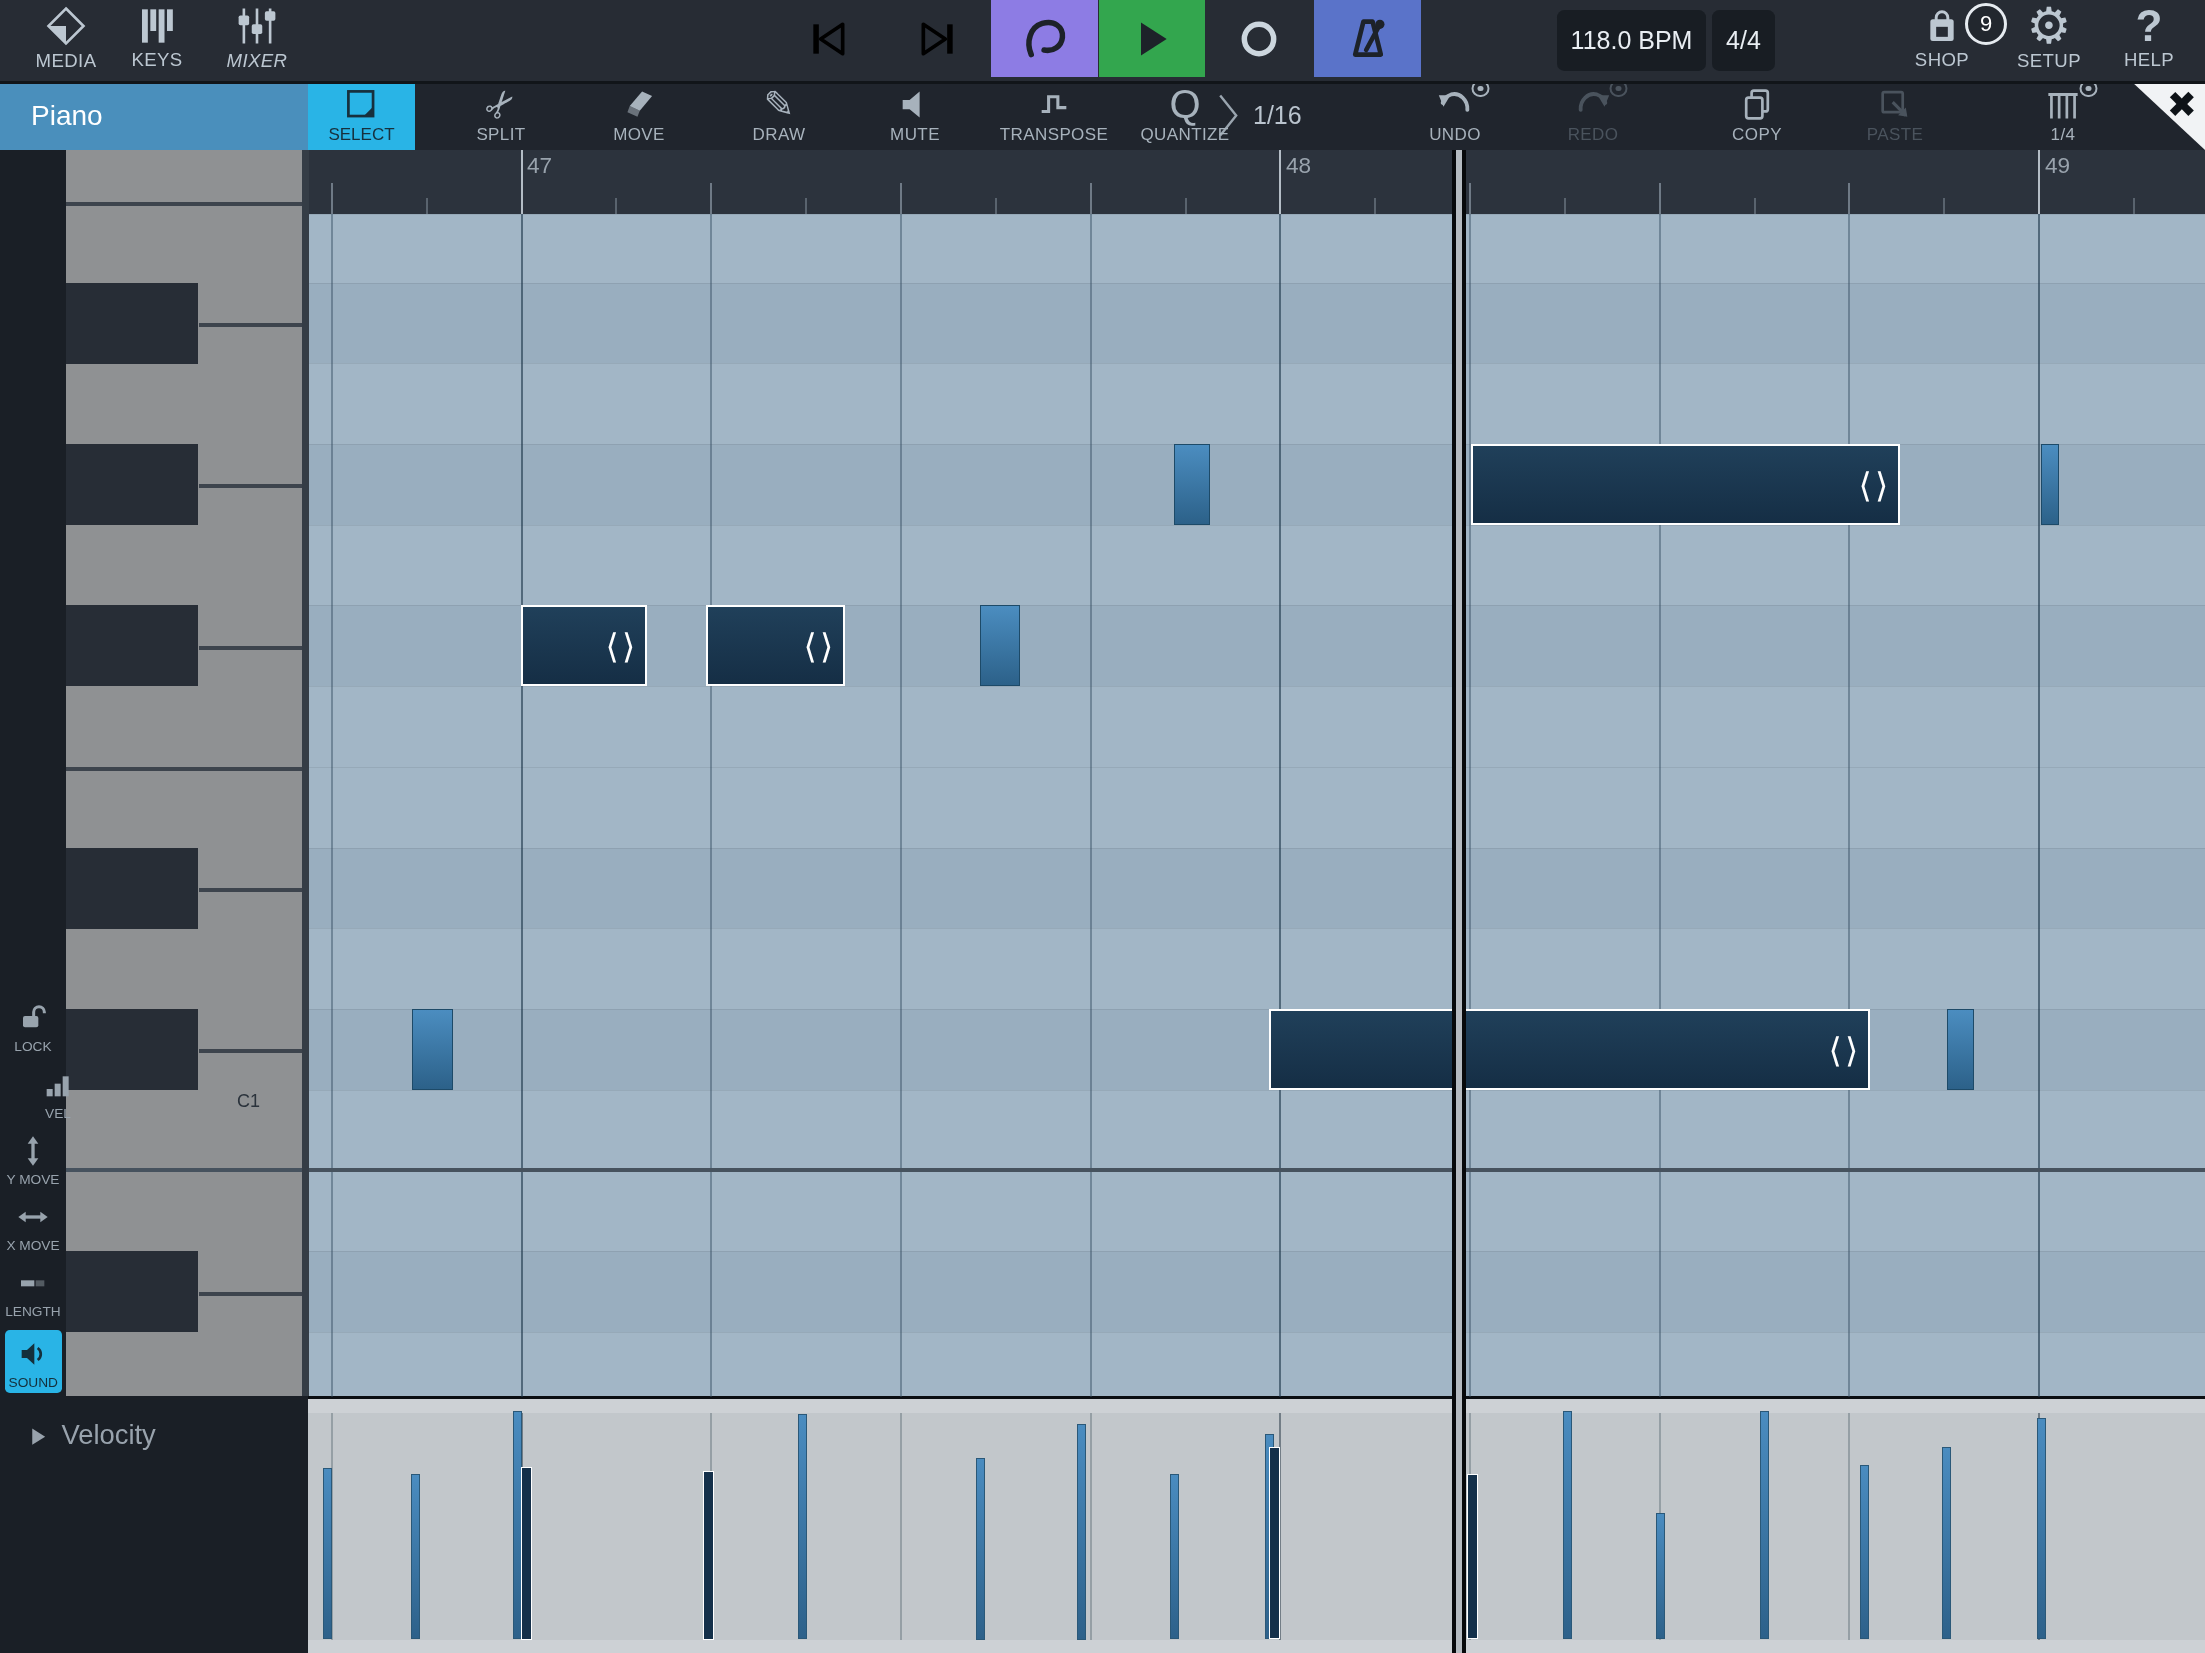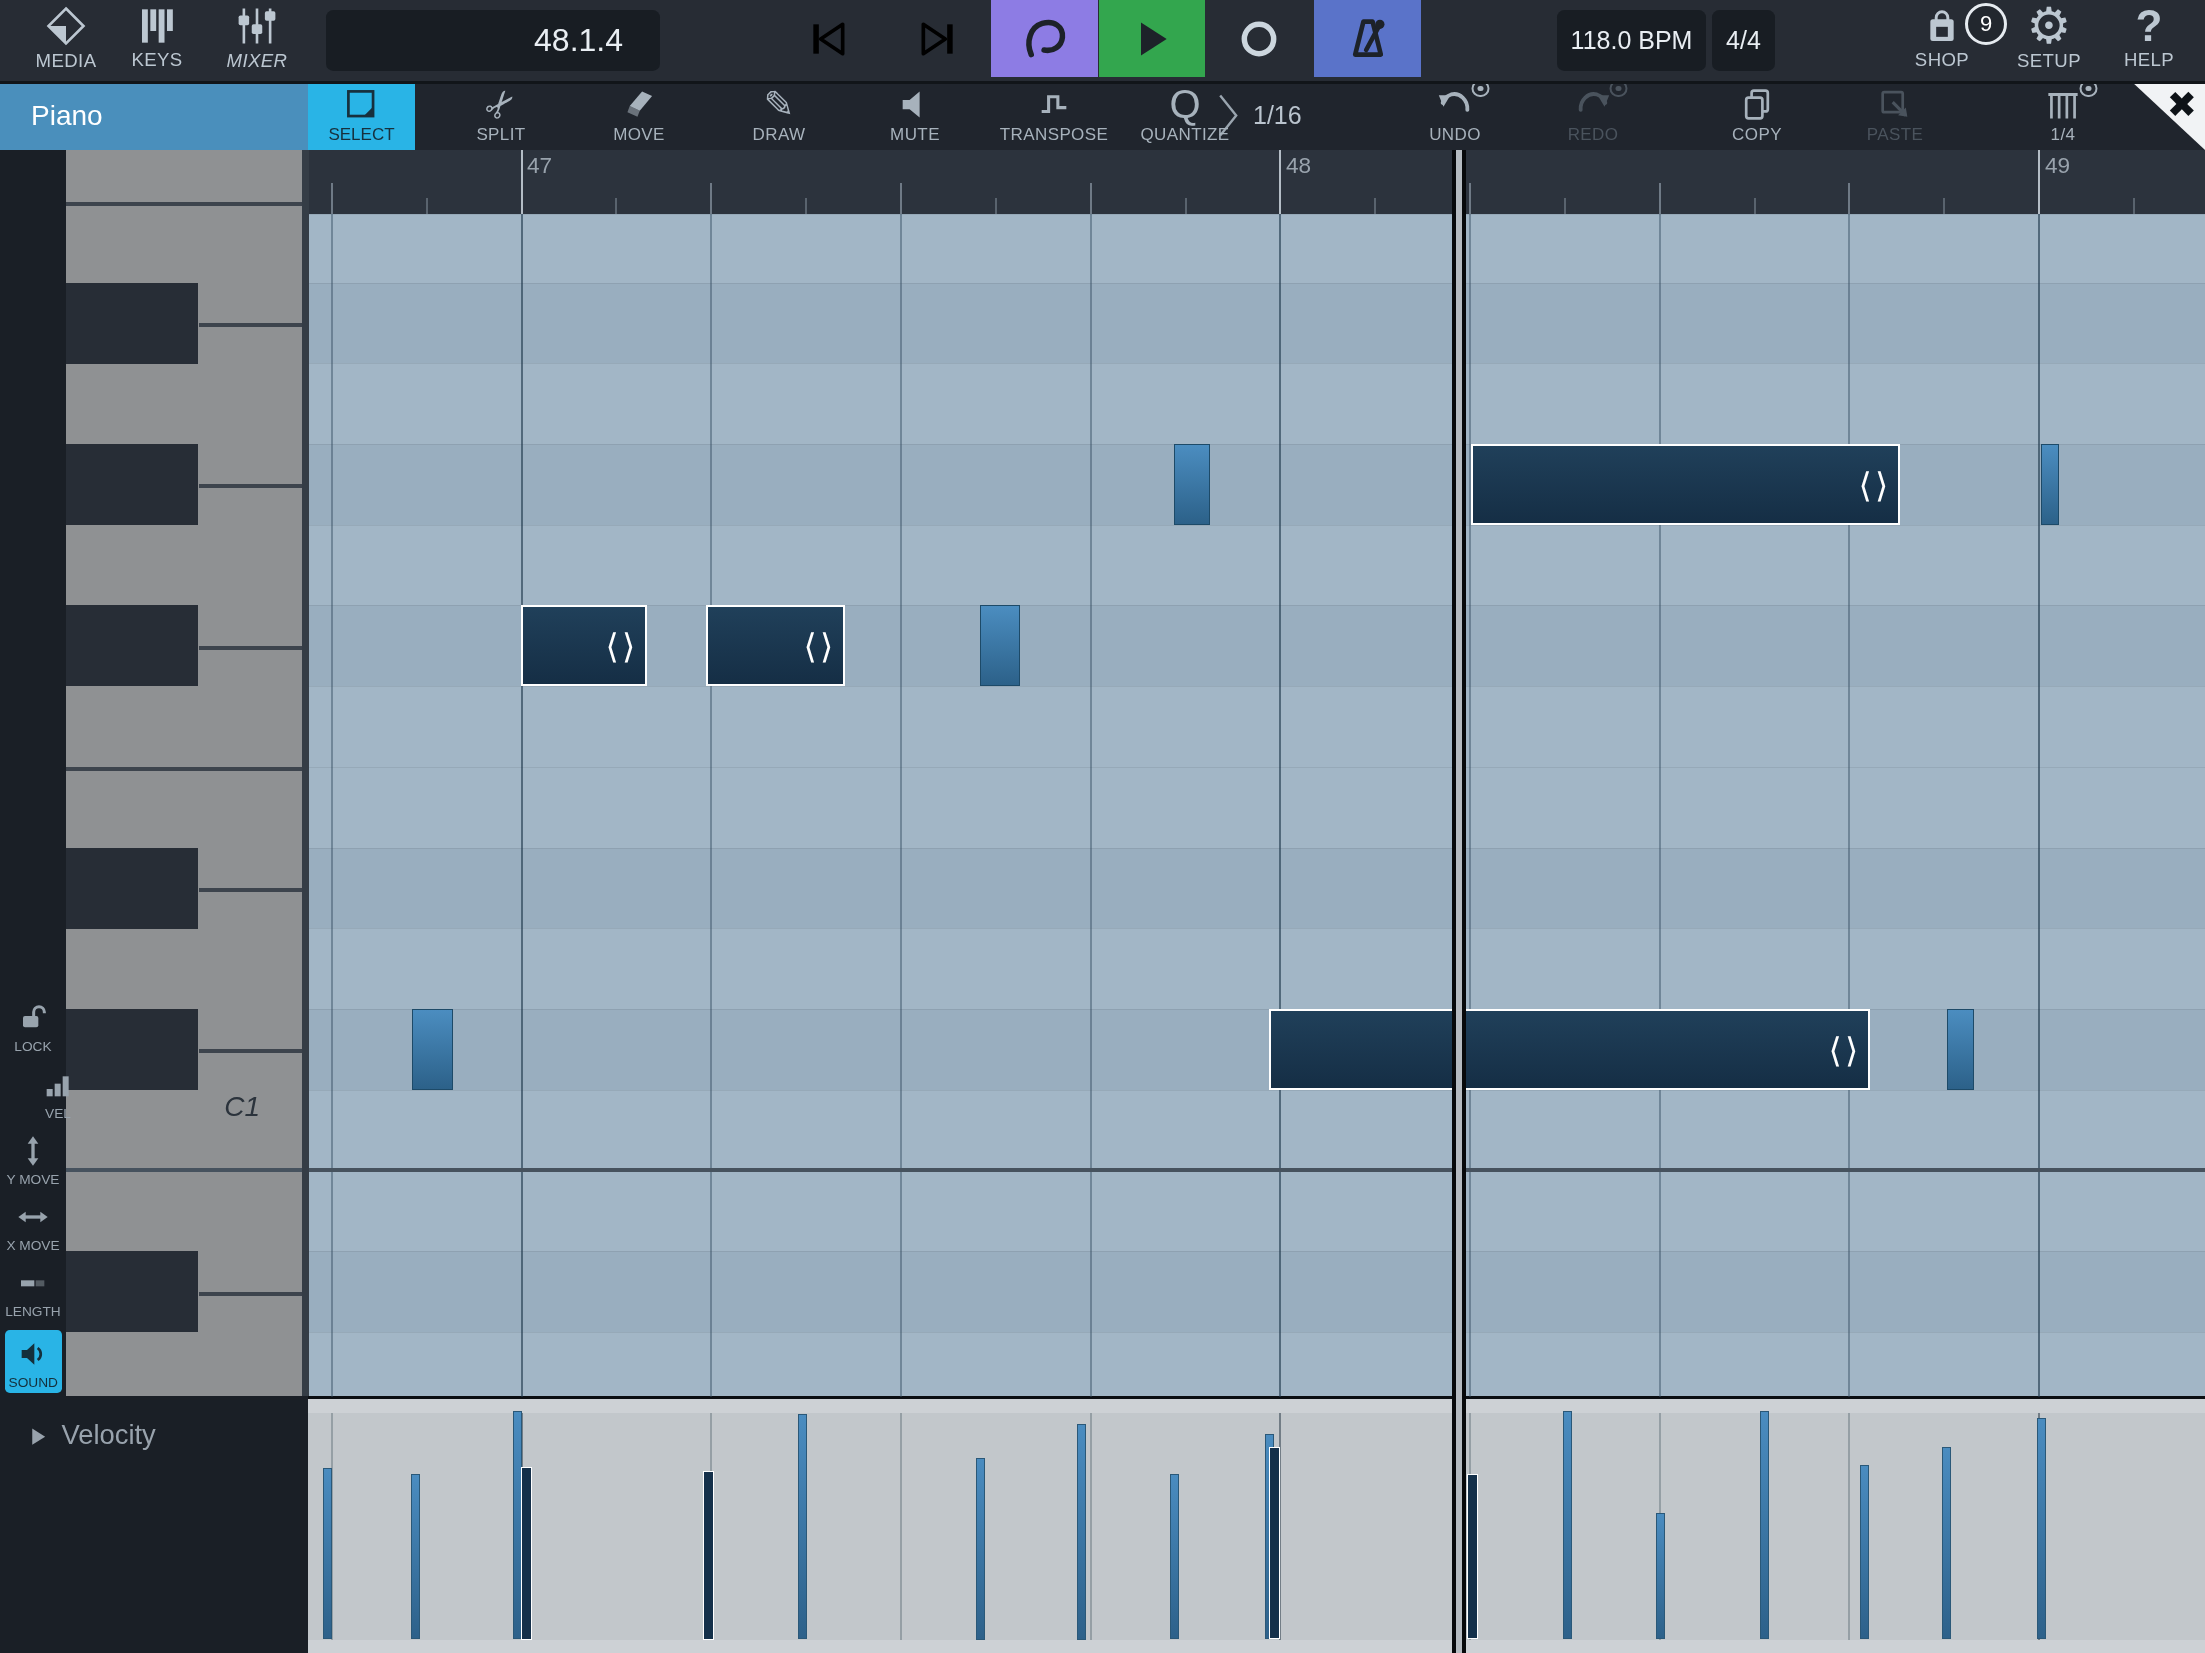--- a/index.html
+++ b/index.html
@@ -35,21 +35,21 @@
   #close-corner{position:absolute;left:2131px;top:0;width:74px;height:69px;background:#f1f3f5;clip-path:polygon(0 0,100% 0,100% 100%);z-index:60;}
   #close-corner span{position:absolute;right:8px;top:3.2px;font-size:36px;color:#0d1217;}
   
   #left-rail{left:0;top:150px;width:66px;height:1246px;background:#1a1f26;z-index:10;}
   .rail-cell{position:absolute;left:0;width:66px;display:flex;flex-direction:column;align-items:center;justify-content:flex-end;gap:4.8px;color:#98a3ad;}
   .rail-cell .lbl{font-size:13.7px;}
   .rail-cell.active{background:var(--accent-cyan);color:#14303c;border-radius:4.8px;left:4.8px;width:57px;}
   .kb-black{position:absolute;left:66px;width:132px;height:81px;background:#272d36;}
   .kb-sep{position:absolute;background:#3d444d;}
   #kb-edge{left:302px;top:150px;width:6.5px;height:1246px;background:#353d46;z-index:5;}
-  #kb-clabel{z-index:6;font-size:28px;color:#2b333c;font-style:italic;}
+  #kb-clabel{z-index:6;font-size:18px;color:#2b333c;}
   
   #ruler{left:308px;top:150px;width:1897px;height:64px;background:#2c333d;}
   .ruler-num{position:absolute;top:153px;font-size:22.6px;color:#99a3ad;z-index:3;}
   .tick{position:absolute;width:1.6px;}
   
   .grid-row{position:absolute;left:308px;width:1897px;border-top:0.8px solid rgba(0,0,0,.07);box-sizing:border-box;}
   .row-light{background:#a2b6c6;}
   .row-dark{background:#99aebf;}
   .vline{position:absolute;z-index:2;}
   #octave-line{left:66px;top:1168px;width:2139px;height:4px;background:#46525e;z-index:3;}
@@ -105,23 +105,20 @@
           <g fill="currentColor">
             <rect x="3" y="12" width="12" height="11" rx="2"></rect>
             <rect x="18" y="22" width="12" height="11" rx="2"></rect>
             <rect x="33" y="7" width="12" height="11" rx="2"></rect>
           </g>
         </svg>
       </span>
     <span class="tb1-label">MIXER</span>
   </div>
 
-  <div class="lcd" id="pos-display">
-    <span>48.1.4</span>
-  </div>
 
   <div class="transport" style="left:789px;width:77px;">
     <span>
         <svg width="44" height="44" viewBox="0 0 48 48" fill="none" stroke="none">
           <rect x="8" y="8" width="6" height="32" fill="currentColor"></rect>
           <path d="M40 8 L40 40 L16 24 Z" fill="none" stroke="currentColor" stroke-width="4" stroke-linejoin="round"></path>
         </svg>
       </span>
   </div>
   <div class="transport" style="left:899px;width:77px;">

